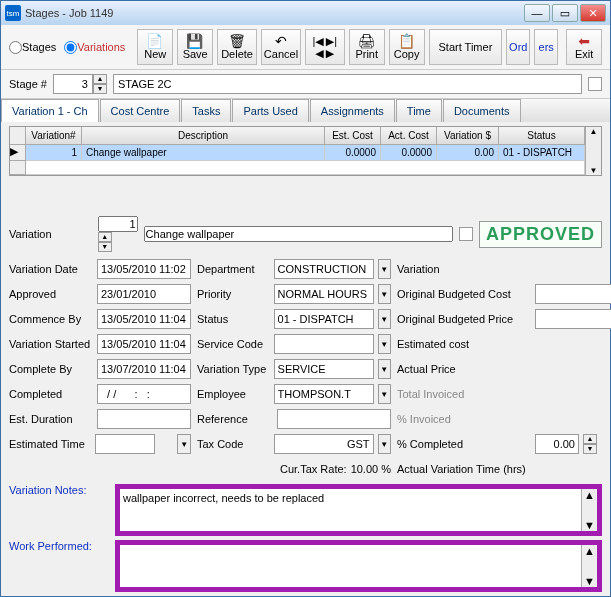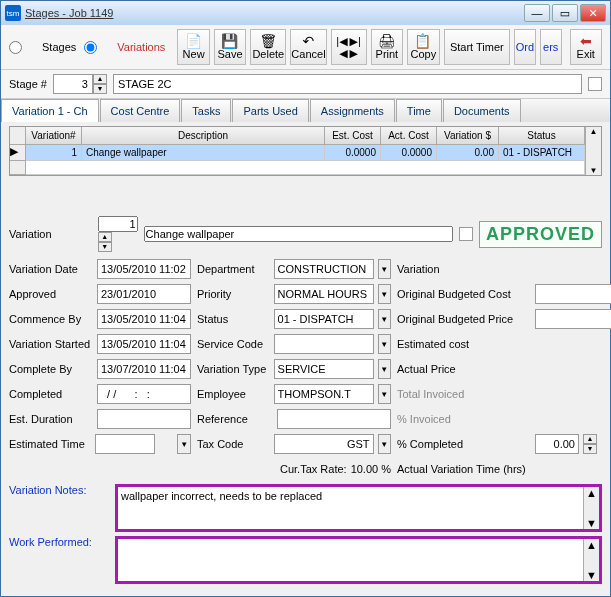--- a/index.html
+++ b/index.html
@@ -1,26 +1,26 @@
 <!DOCTYPE html>
 <html><head>
 <meta charset="utf-8">
 <style>
 * { box-sizing: border-box; margin: 0; padding: 0; font-family: Tahoma, Arial, sans-serif; font-size: 11px; }
 body { background: #fff; }
 .window { width: 611px; height: 597px; border: 1px solid #3a6ea5; background: #f0f0f0; box-shadow: 2px 2px 5px rgba(0,0,0,0.3); display: flex; flex-direction: column; }
 .titlebar { height: 24px; background: linear-gradient(to bottom, #e8f0fe, #b8d4f0); display: flex; align-items: center; padding: 0 4px; }
 .titlebar .icon { width: 16px; height: 16px; background: #0066cc; color: #fff; font-size: 8px; display: flex; align-items: center; justify-content: center; margin-right: 4px; border-radius: 2px; }
-.titlebar .title { color: #333; flex: 1; text-decoration: underline; }
+.titlebar .title { color: #333; flex: 1; }
 .titlebar .controls { display: flex; gap: 2px; }
 .titlebar .ctrl { width: 26px; height: 18px; border: 1px solid #8aa; background: linear-gradient(to bottom, #f5f9ff, #cde); display: flex; align-items: center; justify-content: center; cursor: pointer; border-radius: 2px; }
 .titlebar .ctrl.close { background: linear-gradient(to bottom, #f58f8f, #d43a2e); color: #fff; }
 .toolbar-row { display: flex; align-items: center; padding: 4px 8px; gap: 4px; background: #f5f5f5; border-bottom: 1px solid #ccc; }
 .radio-group { display: flex; gap: 8px; margin-right: 8px; }
-.radio-group label { display: flex; align-items: center; gap: 20px; cursor: pointer; }
+.radio-group label { display: flex; align-items: center; gap: 0; cursor: pointer; }
 .tb-btn { width: 36px; height: 36px; border: 1px solid #bbb; background: linear-gradient(to bottom, #fdfdfd, #e8e8e8); display: flex; flex-direction: column; align-items: center; justify-content: center; cursor: pointer; font-size: 10px; }
 .tb-btn.w2 { width: 40px; }
 .tb-btn.wide { width: 74px; }
 .tb-btn .glyph { font-size: 14px; line-height: 1; }
 .tb-btn .arrows { display:flex; gap:2px; font-size:10px; line-height:1; margin-top:1px;}
 .sub-row { display: flex; align-items: center; padding: 4px 8px; gap: 6px; background: #f5f5f5; }
 .sub-row .spin { display:flex; align-items:center; }
 .sub-row input[type=text] { height: 20px; border: 1px solid #999; padding: 0 4px; background: #fff; }
 .spinbtns { display:flex; flex-direction:column; }
 .spinbtns span { width:14px; height:10px; border:1px solid #999; background:#eee; font-size:7px; line-height:8px; text-align:center; cursor:pointer; }
@@ -42,21 +42,21 @@
 .cols3 { display:flex; gap:6px; }
 .col { display:flex; flex-direction:column; gap:3px; }
 .field { display:flex; align-items:center; gap:4px; height:22px; }
 .field label { white-space:nowrap; }
 .field input[type=text] { height:20px; border:1px solid #999; padding:0 3px; background:#fff; font-size:11px; }
 .field .dd { width:14px; height:20px; border:1px solid #999; background:#eee; display:flex; align-items:center; justify-content:center; font-size:8px; cursor:pointer; }
 .val-r { text-align:right; }
 .muted { color:#888; }
 .notes-row { display:flex; gap:6px; margin-top:4px; }
 .notes-row label { width:100px; color:#1030c0; }
-.notes-row .ta-wrap { flex:1; border:3px solid #a21caf; background:#fff; display:flex;justify-content:flex-end; }
+.notes-row .ta-wrap { flex:1; border:5px solid #a21caf; background:#fff; display:flex;justify-content:flex-end; }
 .notes-row textarea { flex:1; border:none; resize:none; padding:3px; font-family:inherit; font-size:11px; }
 .notes-row .sb { width:16px; background:#eee; border-left:1px solid #aaa; display:flex; flex-direction:column; justify-content:space-between; font-size:8px; text-align:center; }
 .chk { width:14px; height:14px; border:1px solid #999; background:#fff; display:inline-block; }
 </style>
 </head>
 <body>
 
 <div class="window">
   <div class="titlebar">
     <div class="icon">tsm</div>

